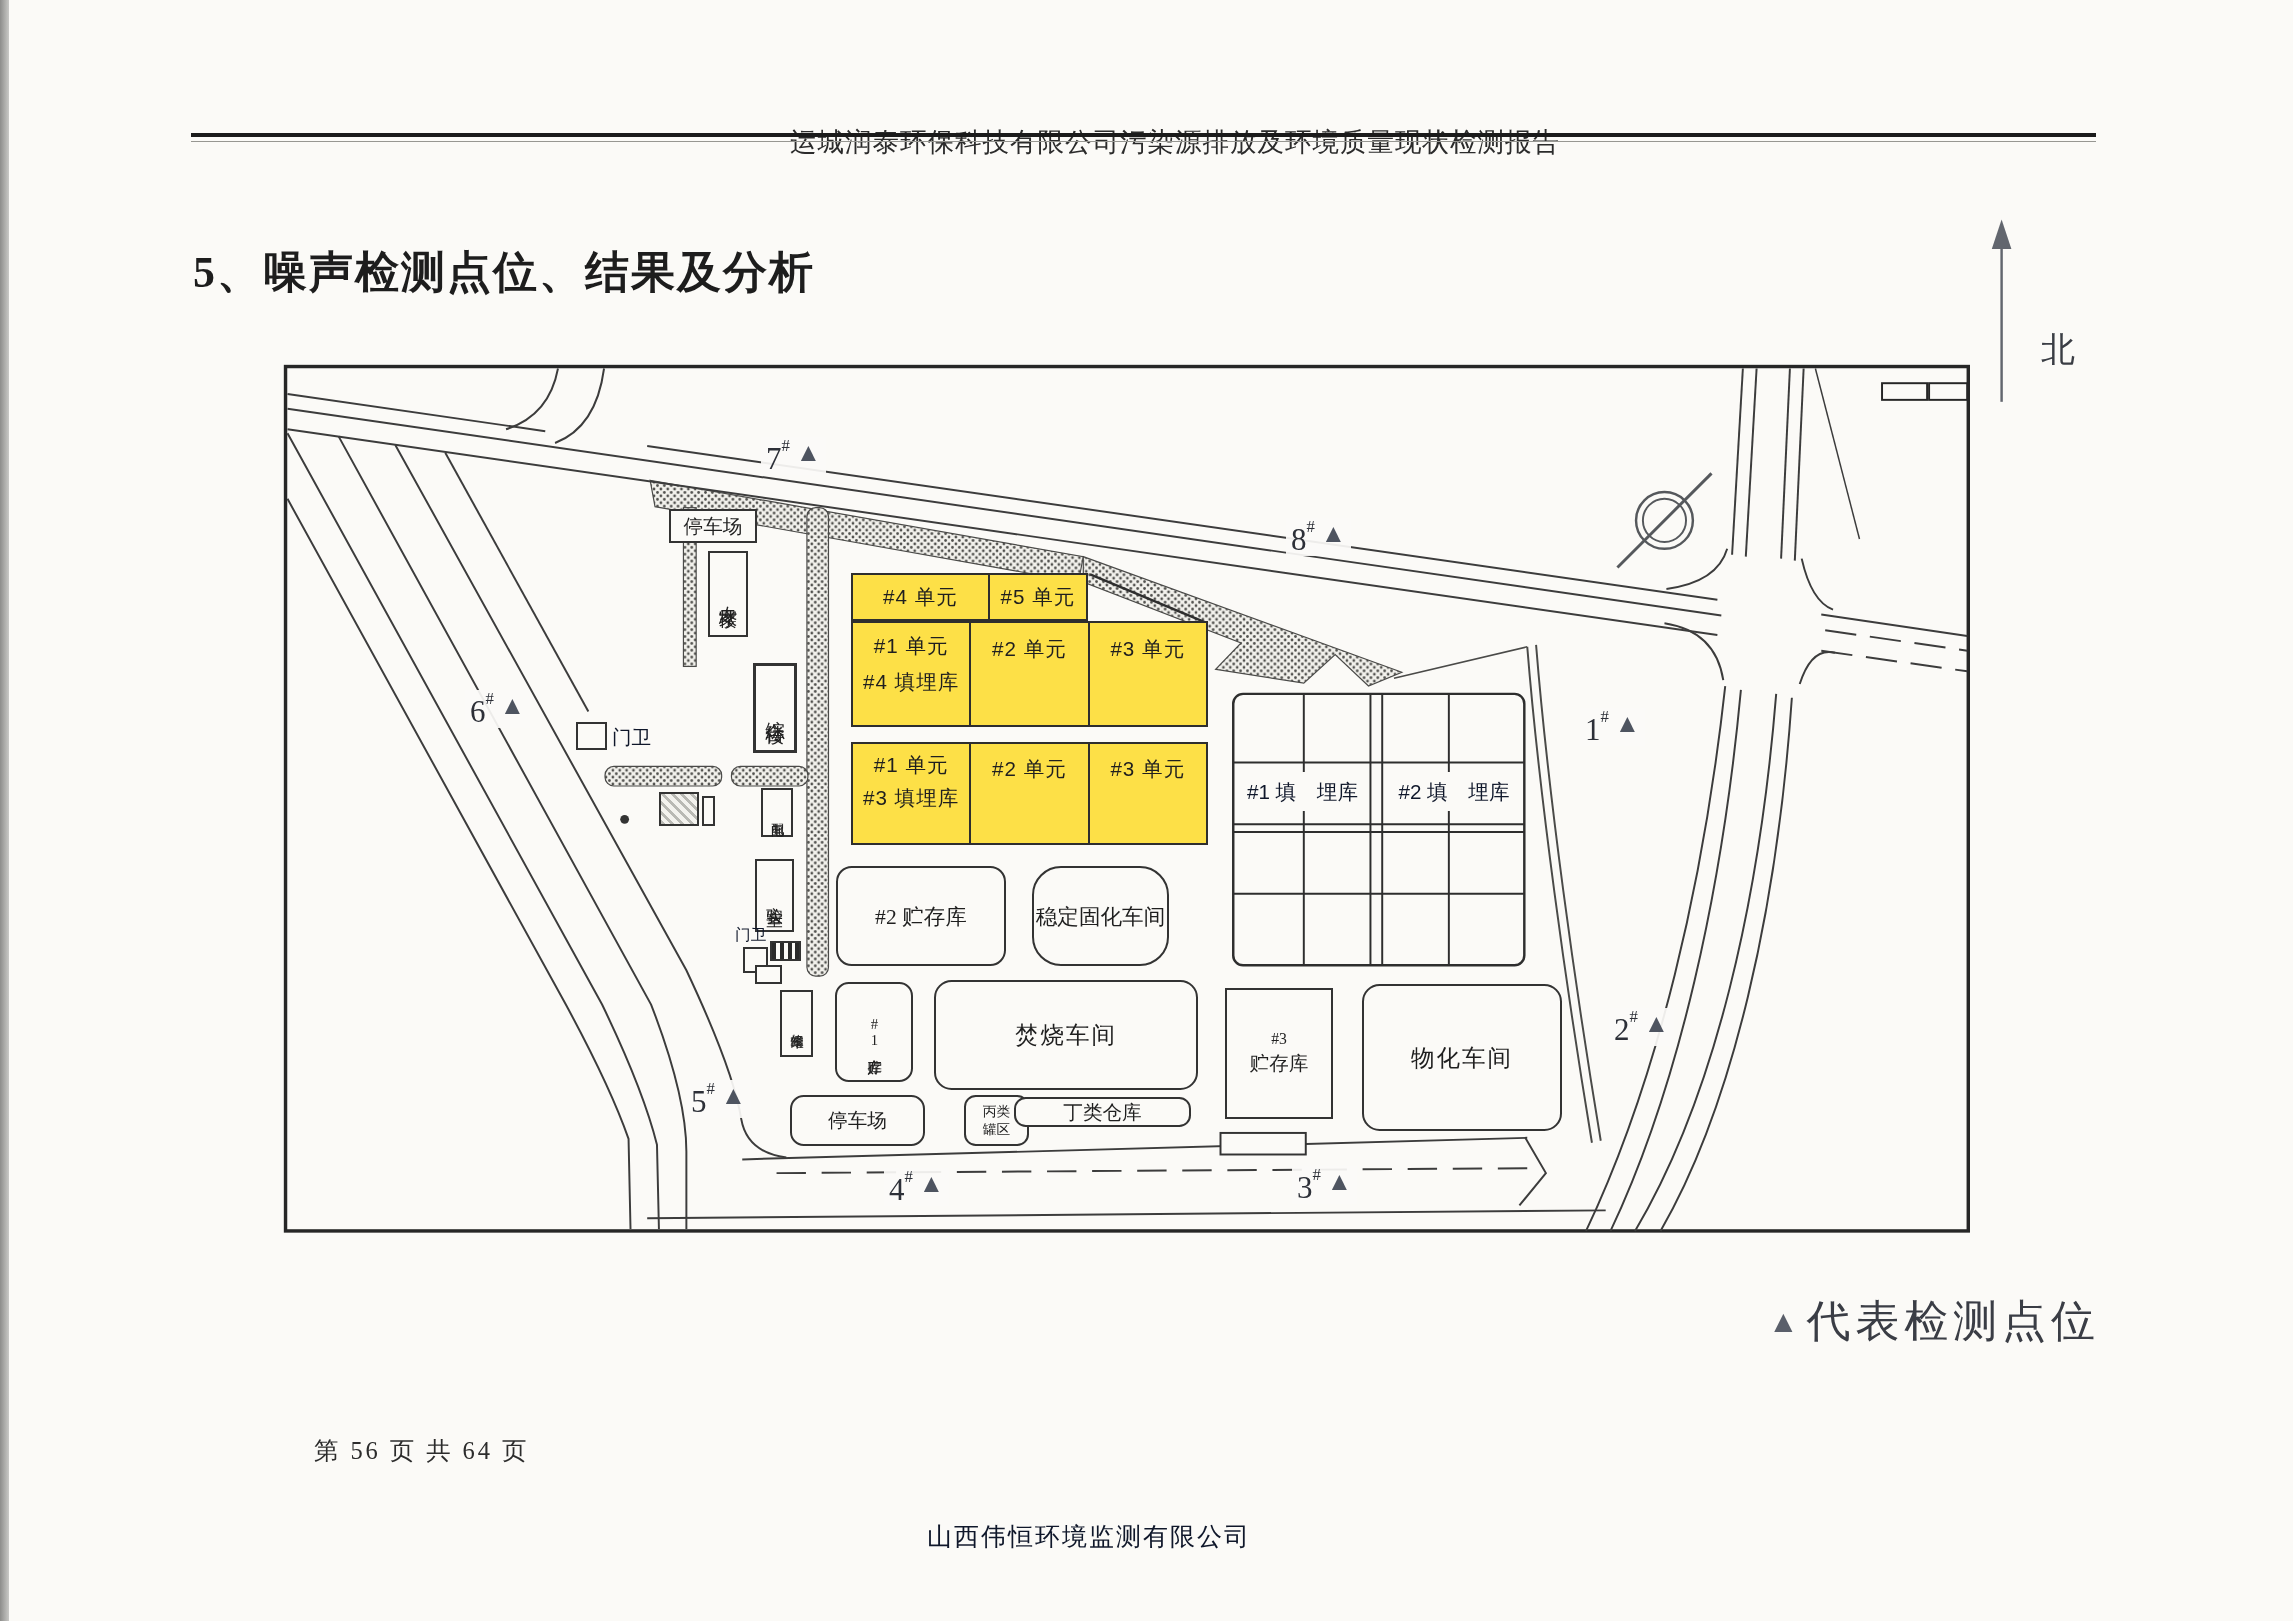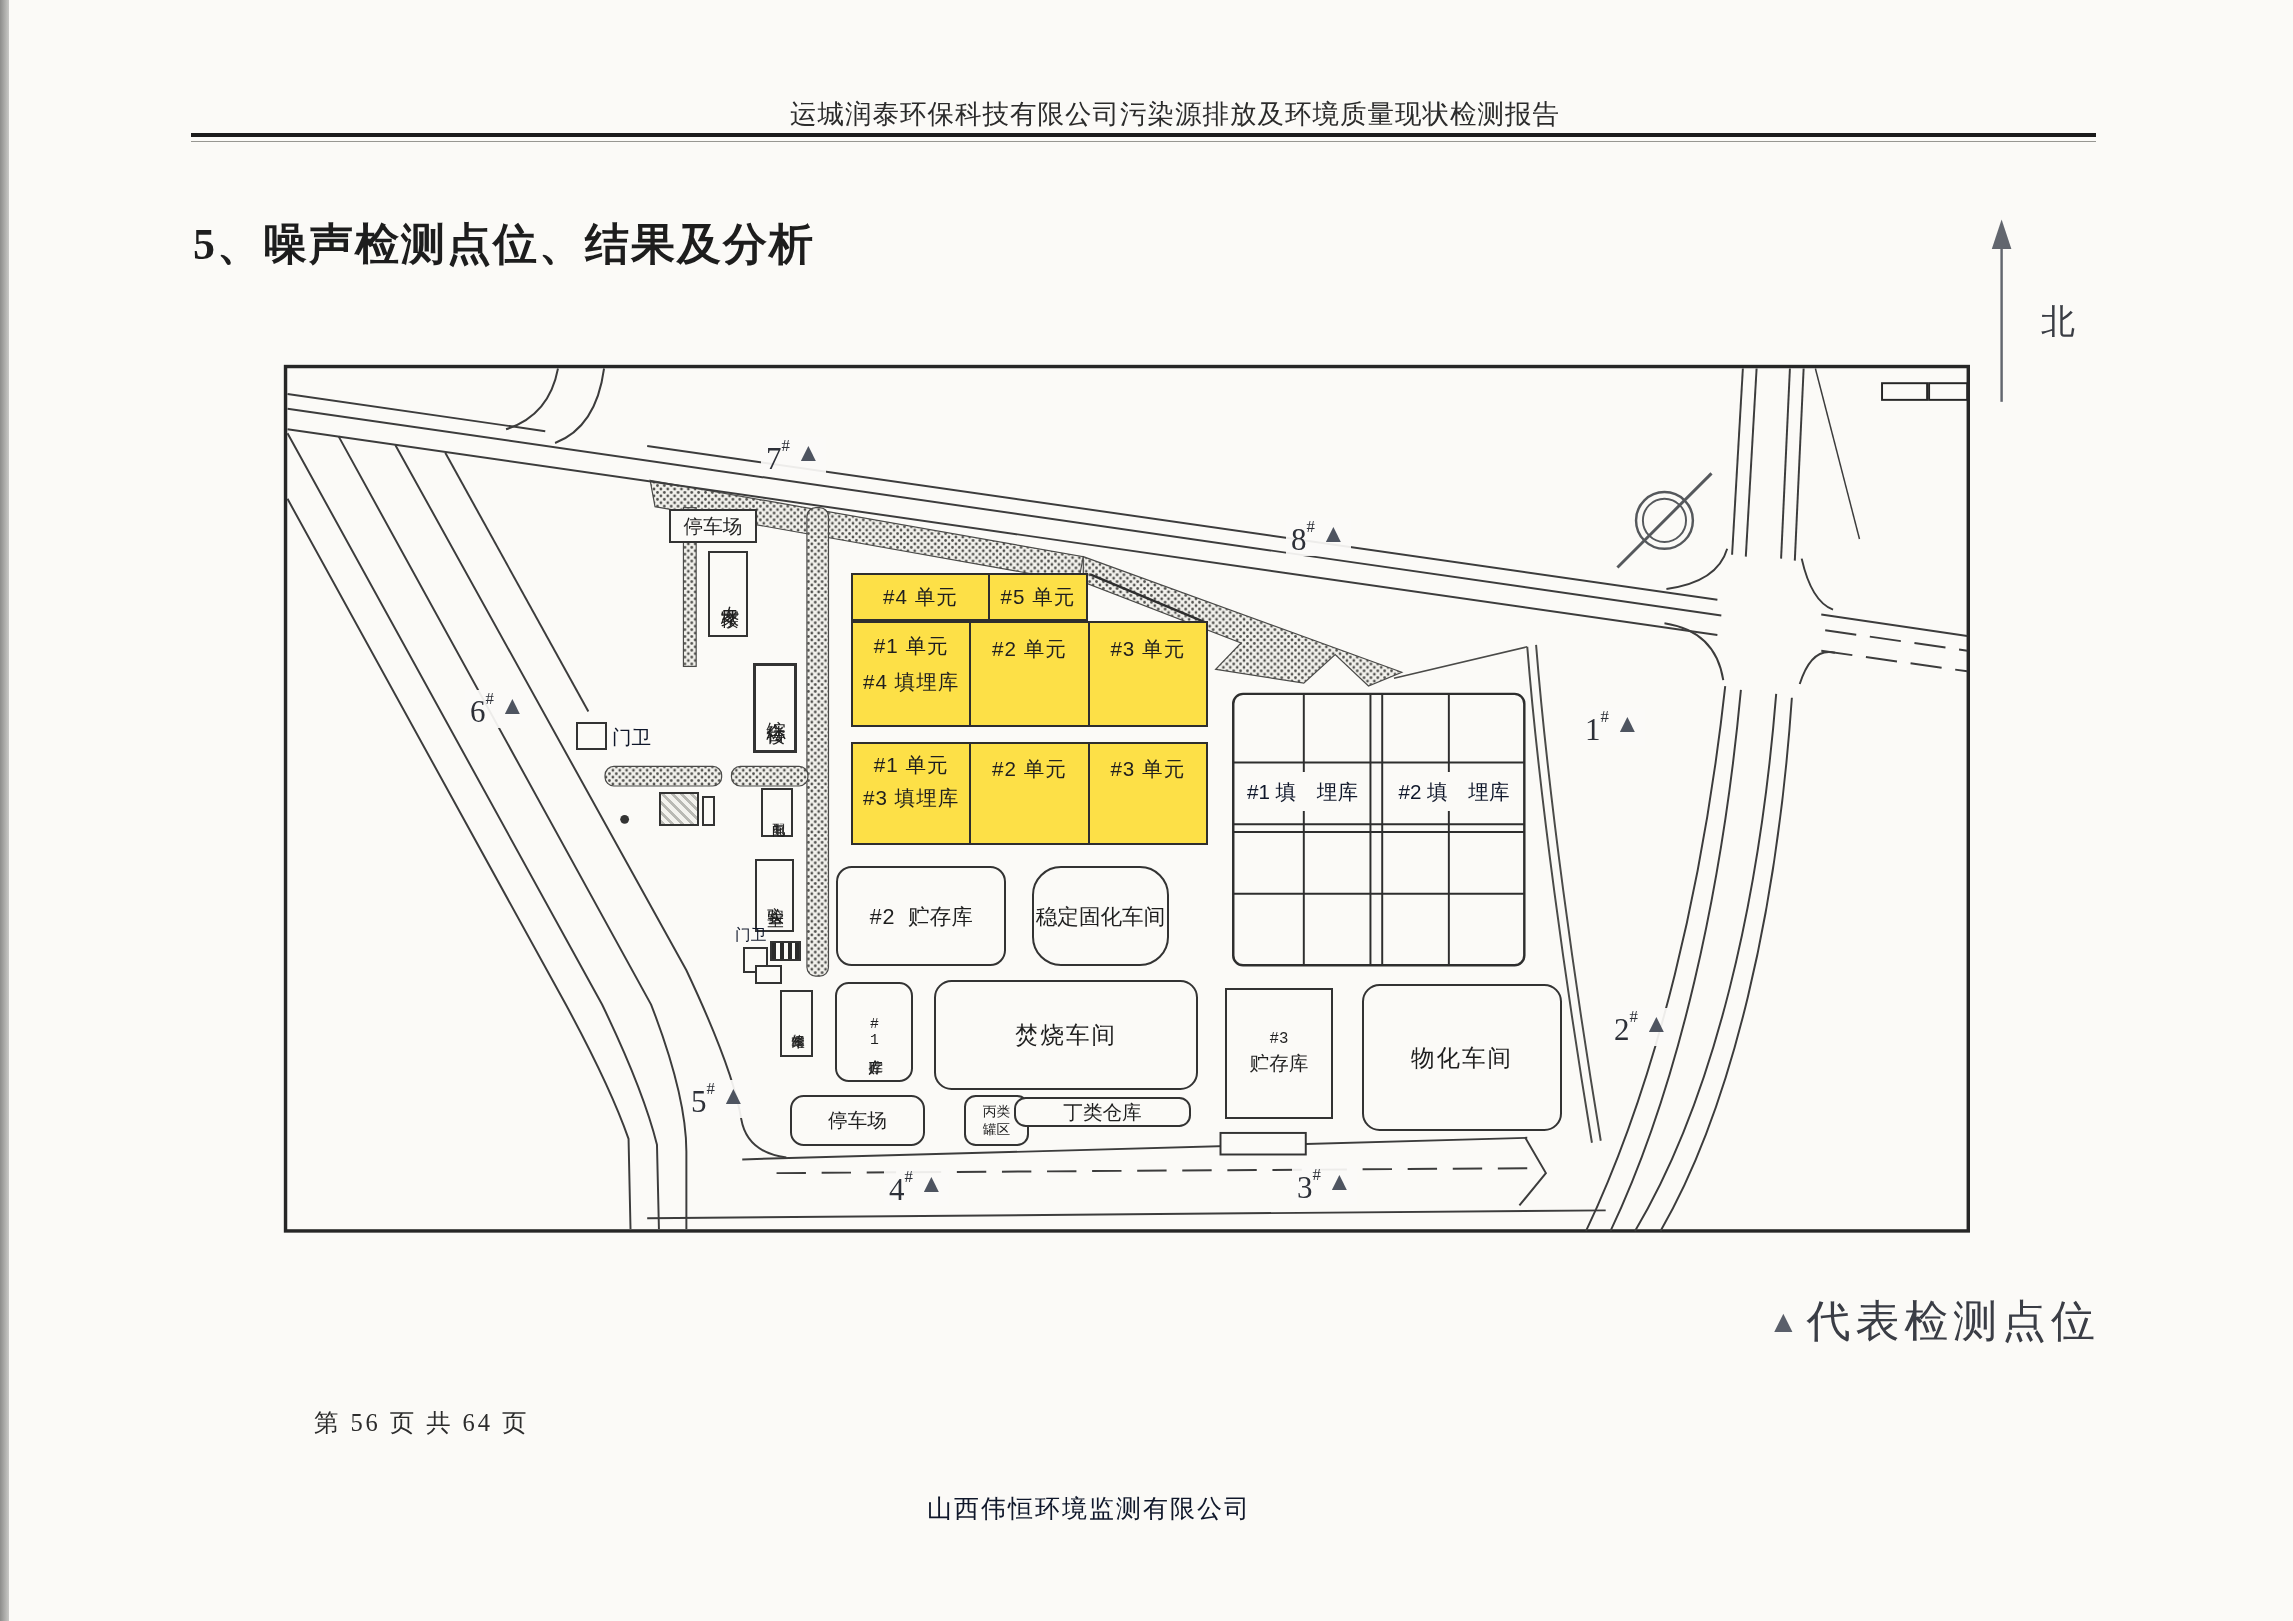--- a/index.html
+++ b/index.html
@@ -1,25 +1,25 @@
 <!DOCTYPE html>
 <html><head>
 <meta charset="utf-8">
 <style>
   html,body{margin:0;padding:0;background:#e8e8e6;}
   .page{position:relative;width:2294px;height:1621px;background:#fbfaf7;overflow:hidden;
         font-family:"Liberation Serif",serif;color:#262626;}
   .edge{position:absolute;left:0;top:0;width:8.8px;height:1621px;
         background:linear-gradient(90deg,#8d8d8b,#c9c9c6);}
-  .t{position:absolute;white-space:nowrap;line-height:1.15;}
+  .t{position:absolute;white-space:nowrap;line-height:1.15;margin-top:28px;}
   .rule{position:absolute;background:#1b1b1b;}
   
   .b{position:absolute;box-sizing:border-box;background:#fbfaf7;border:2.5px solid #333;
      display:flex;align-items:center;justify-content:center;text-align:center;
-     font-family:Liberation Mono, monospace;color:#1f1f1f;z-index:3;}
+     font-family:Liberation Serif, serif;color:#1f1f1f;z-index:3;}
   .v{writing-mode:vertical-rl;text-orientation:upright;letter-spacing:2px;}
   .noborder{border:none;background:transparent;}
   .lbl{position:absolute;box-sizing:border-box;background:#fbfaf7;display:flex;align-items:center;
        justify-content:center;text-align:center;font-family:"Liberation Sans",sans-serif;
        color:#0f172a;z-index:3;}
   
   .band{position:absolute;box-sizing:border-box;border:2.9px solid #2e2e2e;background:#fde047;
         display:flex;z-index:3;font-family:"Liberation Sans",sans-serif;}
   .cell{position:relative;display:flex;flex-direction:column;align-items:center;box-sizing:border-box;}
   .cell.div{border-left:2.5px solid #2e2e2e;}

